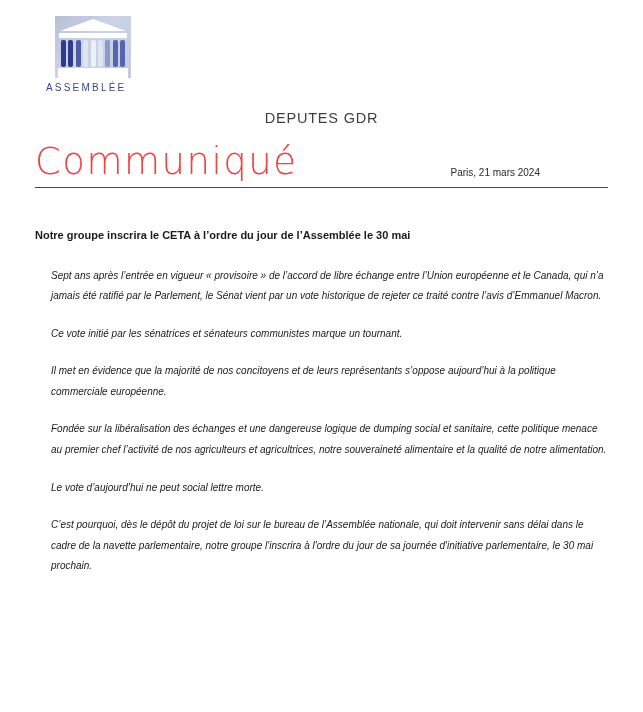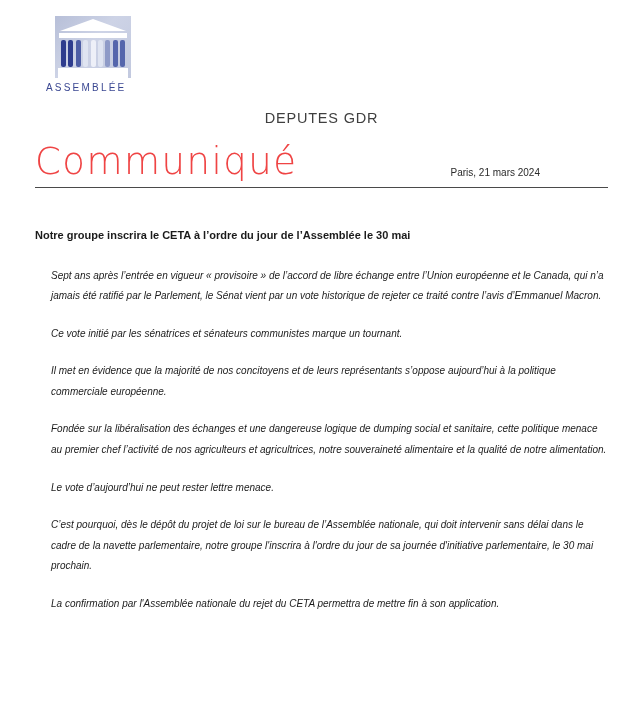--- a/index.html
+++ b/index.html
@@ -126,18 +126,17 @@
   </div>
 
   <hr class="divider">
 
   <div class="article">
     <div class="article-title">Notre groupe inscrira le CETA à l’ordre du jour de l’Assemblée le 30 mai</div>
     <p>Sept ans après l’entrée en vigueur « provisoire » de l’accord de libre échange entre l’Union européenne et le Canada, qui n’a jamais été ratifié par le Parlement, le Sénat vient par un vote historique de rejeter ce traité contre l’avis d’Emmanuel Macron.</p>
     <p>Ce vote initié par les sénatrices et sénateurs communistes marque un tournant.</p>
     <p>Il met en évidence que la majorité de nos concitoyens et de leurs représentants s’oppose aujourd’hui à la politique commerciale européenne.</p>
     <p>Fondée sur la libéralisation des échanges et une dangereuse logique de dumping social et sanitaire, cette politique menace au premier chef l’activité de nos agriculteurs et agricultrices, notre souveraineté alimentaire et la qualité de notre alimentation.</p>
-    <p>Le vote d’aujourd’hui ne peut rester lettre menace.</p>
+    <p>Le vote d’aujourd’hui ne peut social lettre morte.</p>
     <p>C’est pourquoi, dès le dépôt du projet de loi sur le bureau de l’Assemblée nationale, qui doit intervenir sans délai dans le cadre de la navette parlementaire, notre groupe l'inscrira à l'ordre du jour de sa journée d'initiative parlementaire, le 30 mai prochain.</p>
-    <p>La confirmation par l'Assemblée nationale du rejet du CETA permettra de mettre fin à son application.</p>
   </div>
 
 </div>
 
 </body></html>

